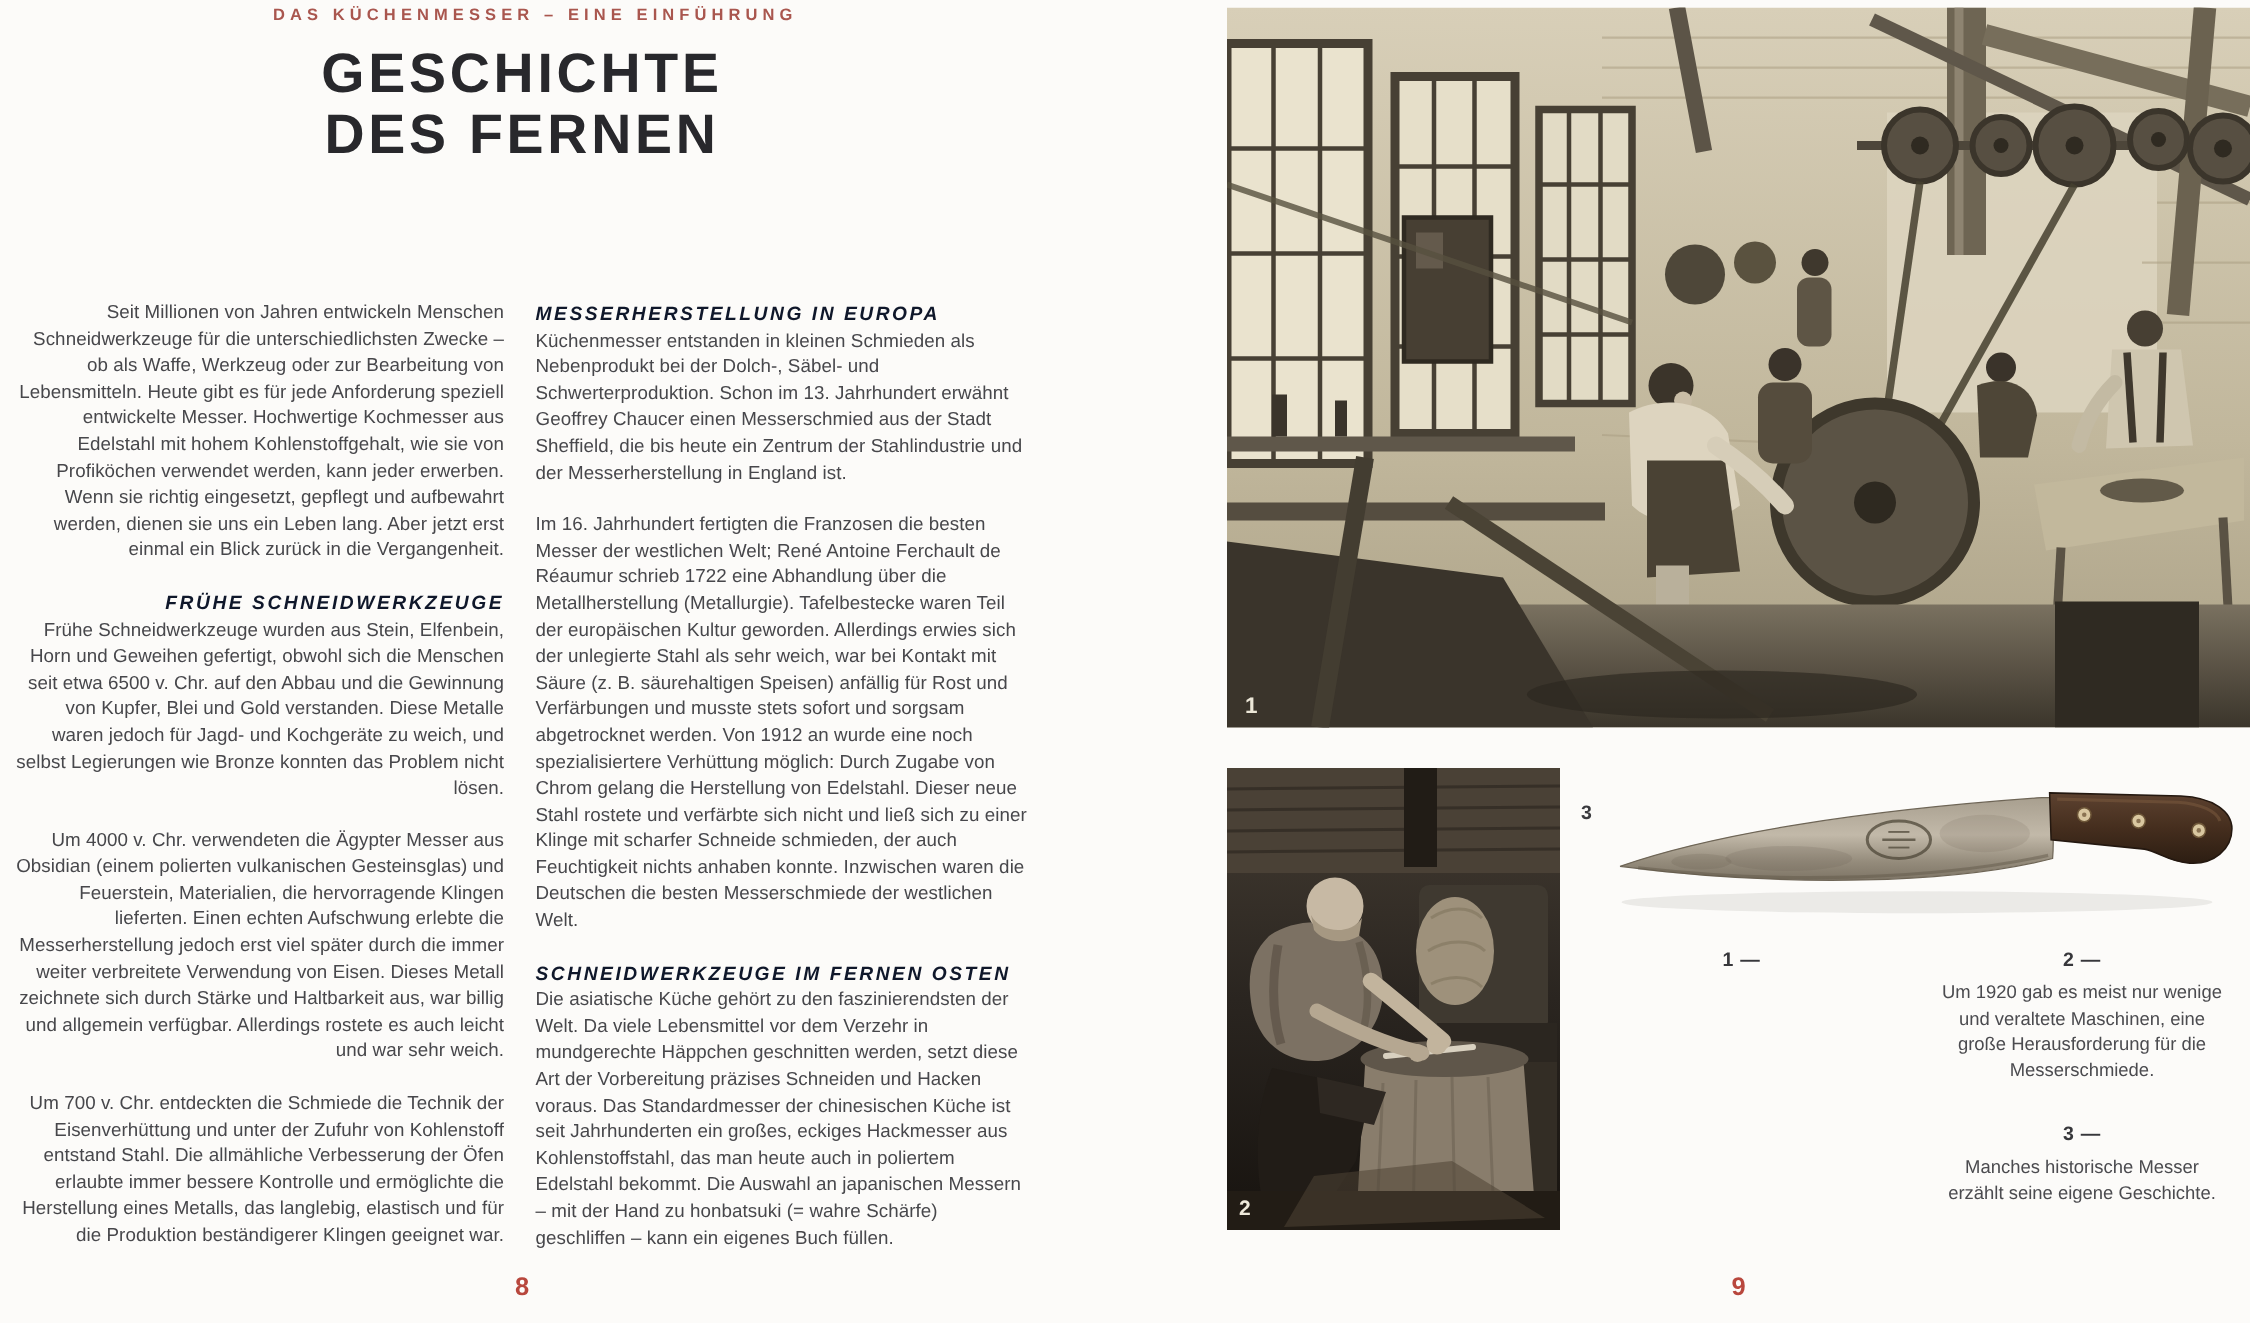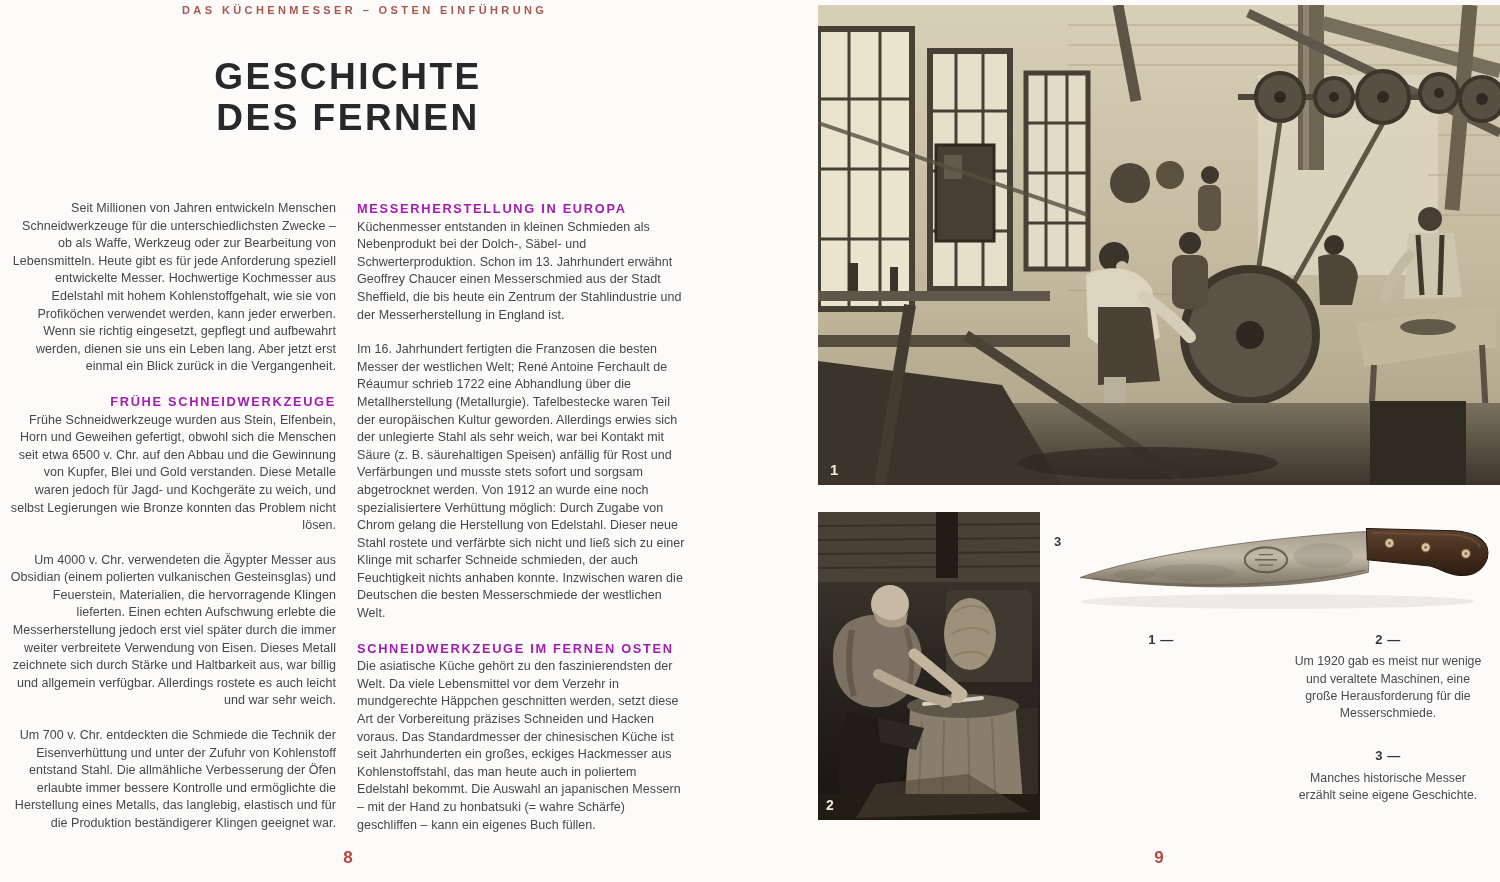--- a/index.html
+++ b/index.html
@@ -15,35 +15,36 @@
 
   
   .kicker {
     left:182px; top:4px;
     font-size:11px; font-weight:700;
     letter-spacing:3.4px;
     color:#a9564e;
     white-space:nowrap;
   }
   .title {
-    left:8px; top:56px; width:680px;
+    left:8px; top:28px; width:680px;
     text-align:center;
     font-size:37px; line-height:41px;
     font-weight:700; letter-spacing:2.5px;
     color:#28282c;
   }
   .col { font-size:12.5px; line-height:17.6px; letter-spacing:0.05px; color:#47474b; }
   .col1 { left:8px;  top:200px; width:328px;text-align:right; }
   .col2 { left:357px; top:200px; width:331px; }
   .col p { margin:0 0 17px 0; }
   .col p:last-child { margin-bottom:0; }
   .sec-head {
     font-size:12.8px; font-weight:700;
-    letter-spacing:1.7px; color:#a21caf;
+    letter-spacing:1.7px; color:#0f172a;
     margin:0 0 1px 0;
+    font-style:italic;
   }
   .pagenum {
     font-size:17px; font-weight:700; color:#b8473d;
     text-align:center;
   }
   .pagenum-left  { left:8px;   top:848px; width:680px; }
   .pagenum-right { left:818px; top:848px; width:682px; }
   .italic { }
 
   
@@ -64,21 +65,21 @@
     font-size:13px; font-weight:700; color:#37373b;
     margin-bottom:5px; letter-spacing:0.5px;
   }
   .cap-block + .cap-block { margin-top:25px; }
 
   .svg-label { font-family:"Liberation Sans", sans-serif; font-weight:700; }
 </style>
 </head>
 <body>
 
-<div class="abs kicker">DAS KÜCHENMESSER – OSTEN EINFÜHRUNG</div>
+<div class="abs kicker">DAS KÜCHENMESSER – EINE EINFÜHRUNG</div>
 
 <h1 class="abs title">
   <span>GESCHICHTE</span><br>
   <span>DES FERNEN</span>
 </h1>
 
 <div class="abs col col1">
   <p>Seit Millionen von Jahren entwickeln Menschen Schneidwerkzeuge für die unterschiedlichsten Zwecke – ob als Waffe, Werkzeug oder zur Bearbeitung von Lebensmitteln. Heute gibt es für jede Anforderung speziell entwickelte Messer. Hochwertige Kochmesser aus Edelstahl mit hohem Kohlenstoffgehalt, wie sie von Profiköchen verwendet werden, kann jeder erwerben. Wenn sie richtig eingesetzt, gepflegt und aufbewahrt werden, dienen sie uns ein Leben lang. Aber jetzt erst einmal ein Blick zurück in die Vergangenheit.</p>
   <h3 class="sec-head">FRÜHE SCHNEIDWERKZEUGE</h3>
   <p>Frühe Schneidwerkzeuge wurden aus Stein, Elfenbein, Horn und Geweihen gefertigt, obwohl sich die Menschen seit etwa 6500 v. Chr. auf den Abbau und die Gewinnung von Kupfer, Blei und Gold verstanden. Diese Metalle waren jedoch für Jagd- und Kochgeräte zu weich, und selbst Legierungen wie Bronze konnten das Problem nicht lösen.</p>

